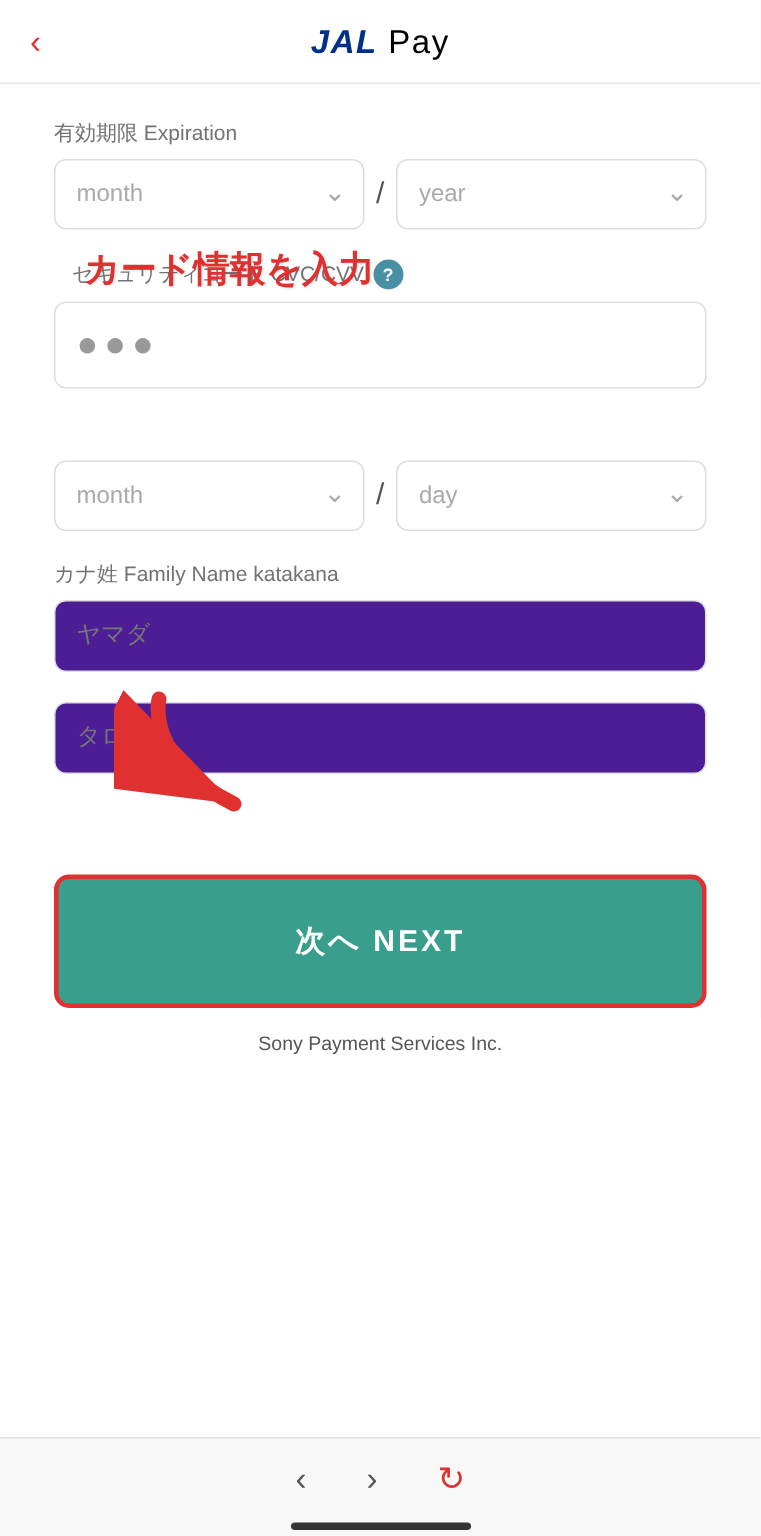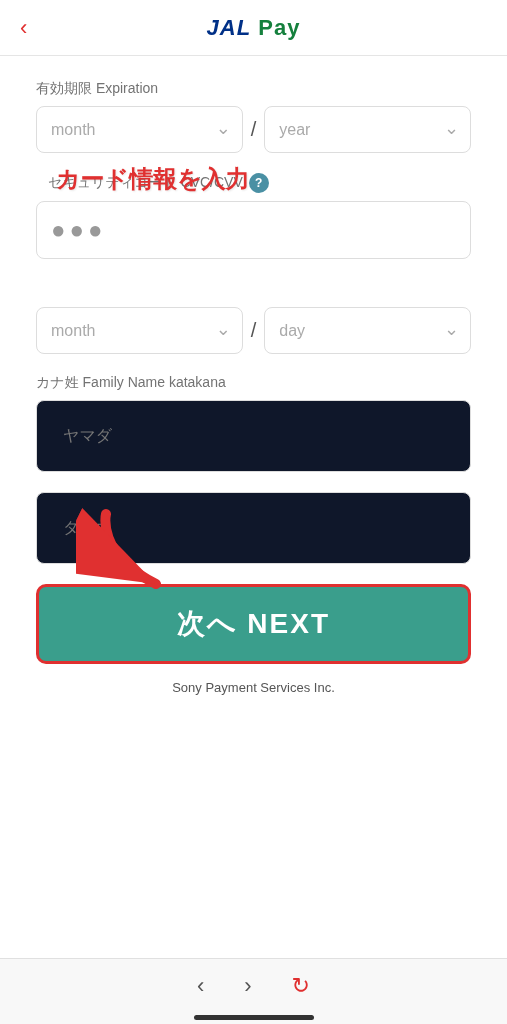--- a/index.html
+++ b/index.html
@@ -47,22 +47,22 @@
       font-size: 22px;
       font-weight: 600;
       letter-spacing: 1px;
     }
     .header-title span.jal {
       color: #003087;
       font-style: italic;
       font-weight: 800;
     }
     .header-title span.pay {
-      color: #15803d;
-      font-weight: 700;
+      color: #000000;
+      font-weight: 400;
     }
 
     
     .content {
       flex: 1;
       padding: 24px 36px 20px 36px;
       background: #fff;
       overflow-y: auto;
     }
 
@@ -164,46 +164,47 @@
       color: #e03030;
       white-space: nowrap;
       z-index: 10;
       text-shadow: 1px 1px 2px rgba(0,0,0,0.1);
       pointer-events: none;
     }
 
     
     .text-input {
       width: 100%;
-      padding: 26px;
+      padding: 14px;
       border: 1.5px solid #ddd;
       border-radius: 8px;
       font-size: 16px;
       color: #aaa;
       outline: none;
-      background: #0f172a;
+      background: #4c1d95;
     }
     .field-group {
       margin-bottom: 20px;
     }
 
     
     .next-btn {
       width: 100%;
-      padding: 18px;
+      padding: 28px;
       background: #3a9e8c;
       border: 3px solid #e03030;
       border-radius: 10px;
       color: #fff;
-      font-size: 28px;
+      font-size: 20px;
       font-weight: 600;
       letter-spacing: 2px;
       cursor: pointer;
       margin-bottom: 16px;
       outline: none;
+      margin-top: 47px;
     }
 
     .footer-text {
       text-align: center;
       font-size: 13px;
       color: #555;
       margin-bottom: 0;
     }
 
     

